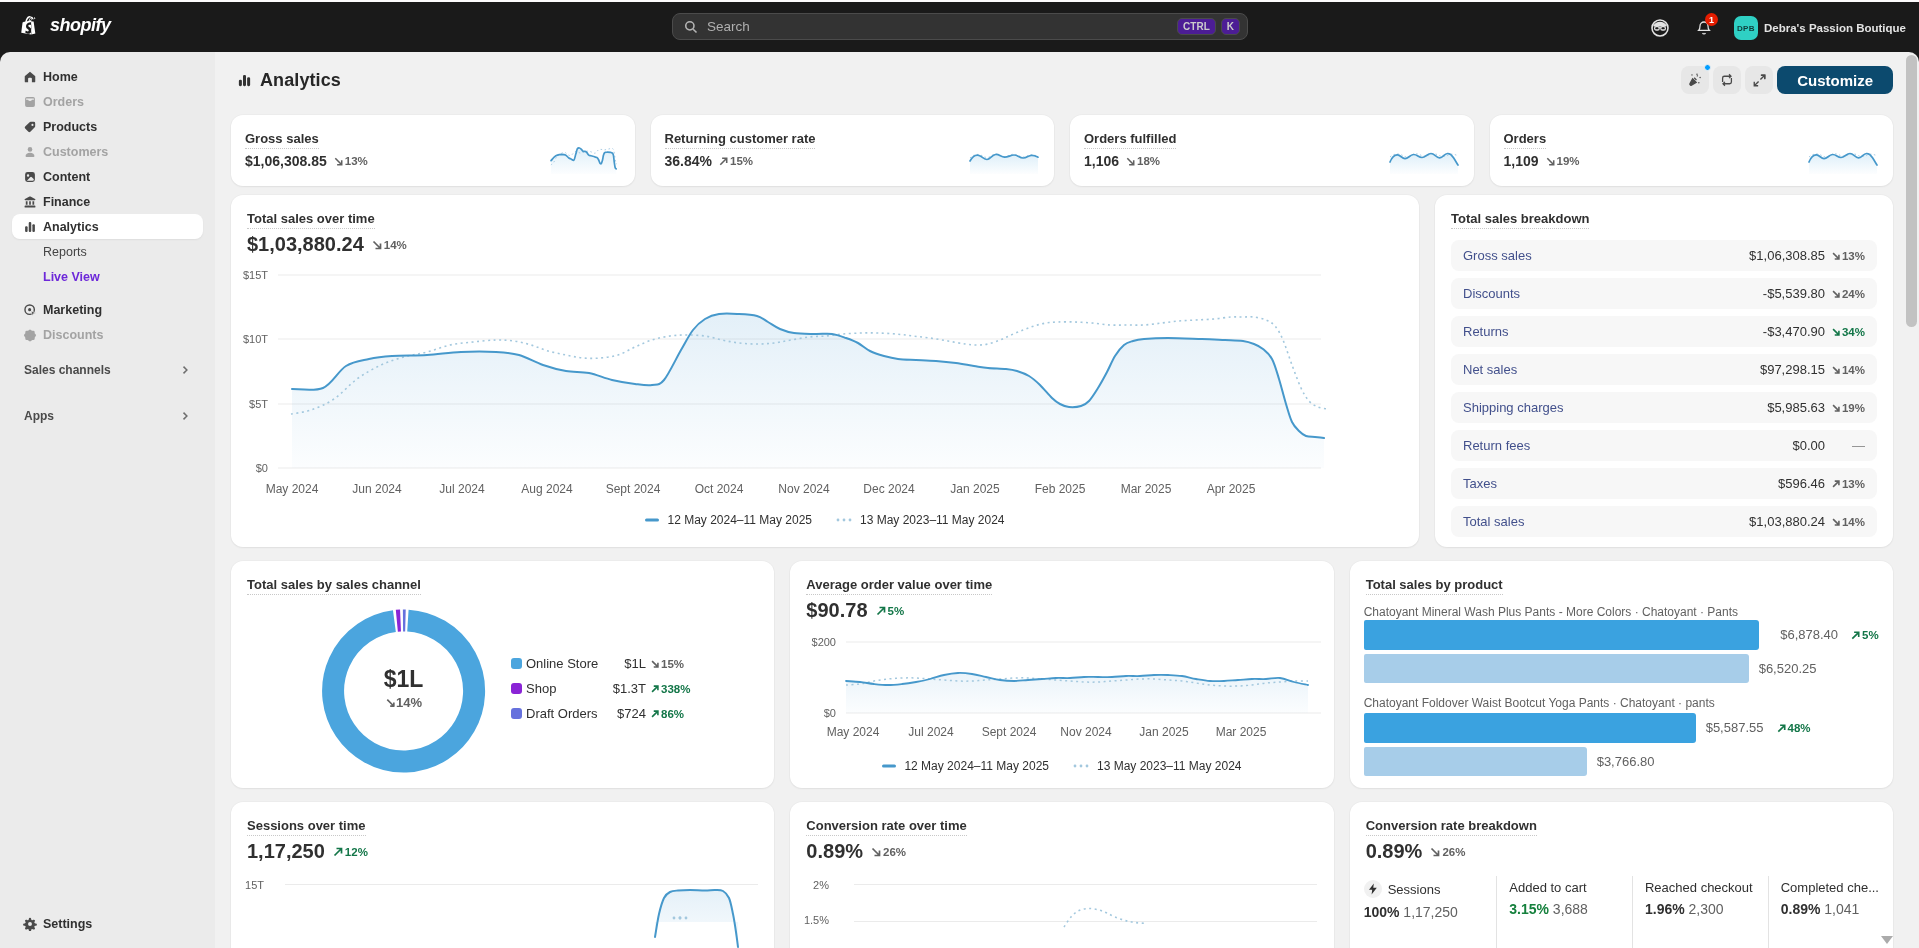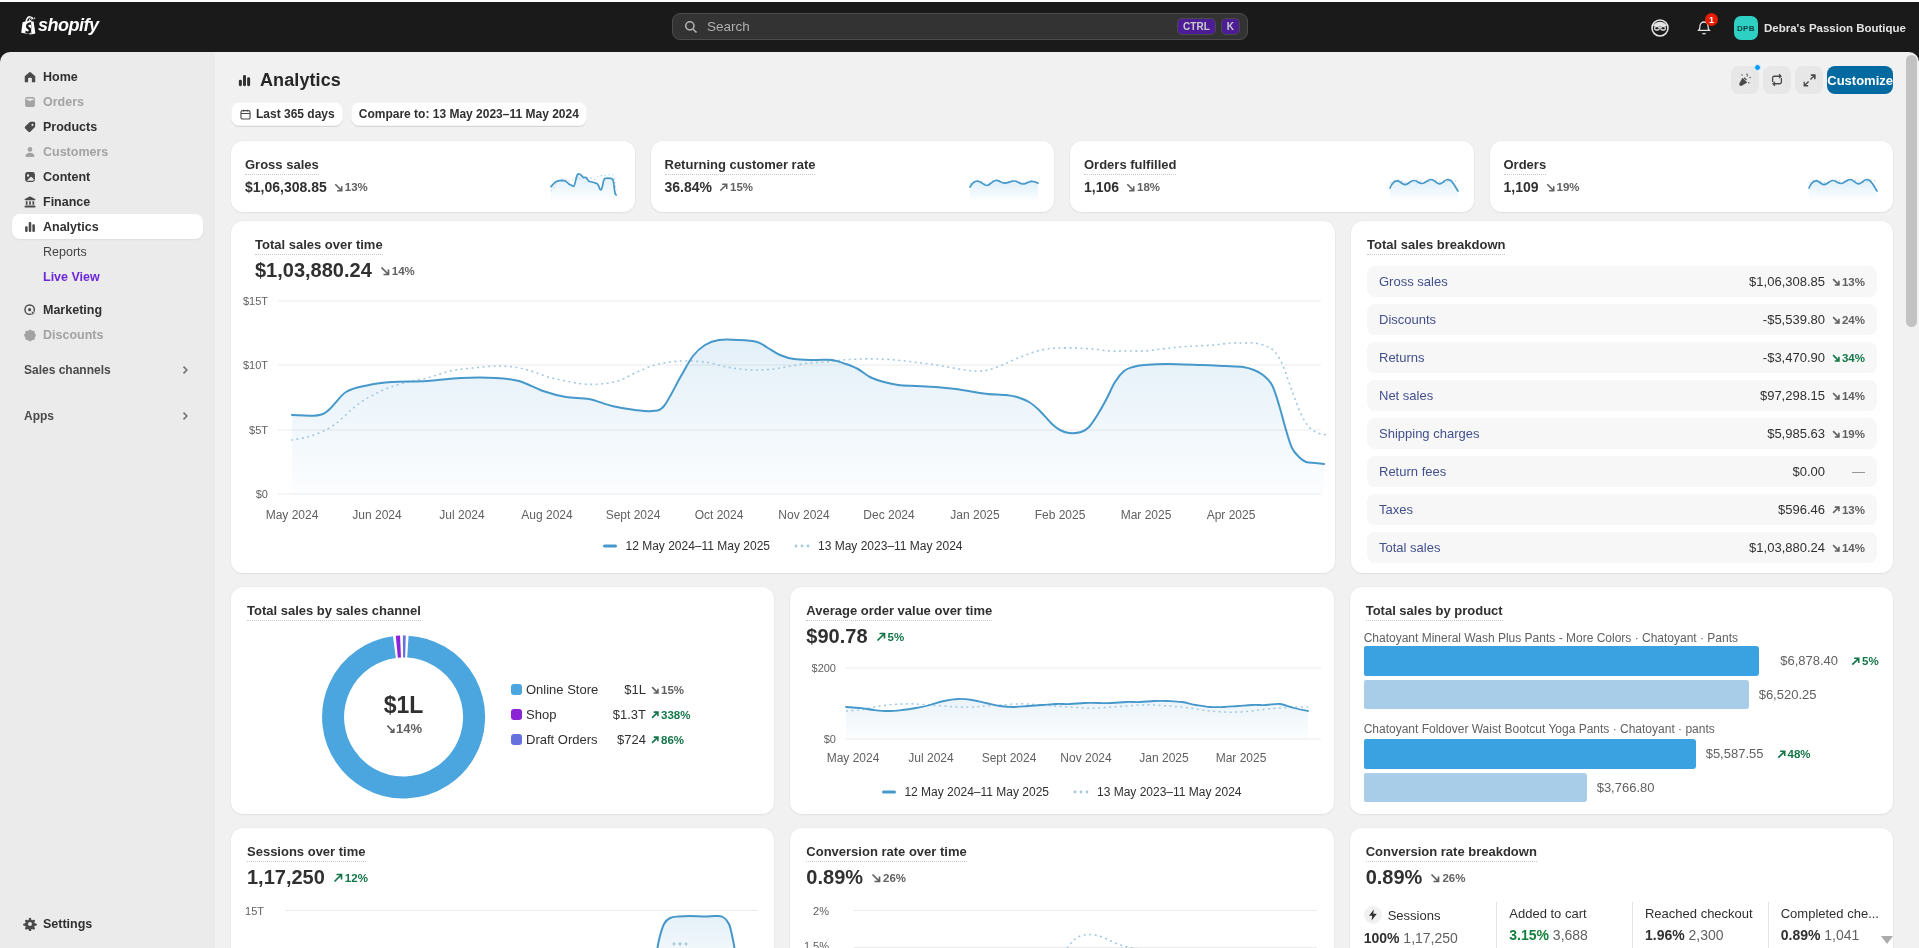--- a/index.html
+++ b/index.html
@@ -1,18 +1,18 @@
 <!DOCTYPE html>
 <html><head>
 <meta charset="utf-8">
 <style>
 * { margin:0; padding:0; box-sizing:border-box; }
 html,body { width:1919px; height:948px; overflow:hidden; font-family:"Liberation Sans", sans-serif; background:#f1f1f1; }
 .topbar { position:fixed; top:0; left:0; width:1919px; height:52px; background:#1a1a1a; z-index:50; border-top:2px solid #fdfbfc; }
-.logo { position:absolute; left:20px; top:13px; display:flex; align-items:center; gap:0; }
+.logo { position:absolute; left:20px; top:13px; display:flex; align-items:center; gap:12px; }
 .searchbox { position:absolute; left:672px; top:11px; width:576px; height:27px; background:#333333; border:1px solid #4b4b4b; border-radius:8px; display:flex; align-items:center; padding:0 7px; }
 .searchbox .mag { margin-left:4px; }
 .searchbox .stext { color:#b0b0b0; font-size:13.5px; margin-left:9px; flex:1; }
 .kbd { background:#4c1d95; color:#cccccc; border:1px solid #4a4a4a; font-size:10px; font-weight:600; border-radius:5px; padding:2px 5px; margin-left:5px; }
 .tb-right { position:absolute; right:13px; top:0; height:52px; display:flex; align-items:center; }
 .avatar { width:24px; height:24px; background:#2fd0c4; border-radius:7px; color:#0f3c3a; font-size:8px; font-weight:700; display:flex; align-items:center; justify-content:center; letter-spacing:.3px; }
 .shopname { color:#e3e3e3; font-size:11.5px; font-weight:700; margin-left:6px; letter-spacing:0; }
 .sidebar { position:fixed; top:52px; left:0; width:215px; height:896px; background:#ebebeb; z-index:10; }
 .nav { padding:12px 12px 0 12px; }
 .nav-item { display:flex; align-items:center; height:25px; border-radius:8px; padding:0 10px; font-size:12.5px; font-weight:600; color:#303030; position:relative; }
@@ -23,35 +23,35 @@
 .nav-sub { padding-left:31px; }
 .nav-gap { height:8px; }
 .nav-head { display:flex; align-items:center; justify-content:space-between; color:#4a4a4a; font-size:12px; font-weight:650; padding:0 24px; height:25px; }
 .settings { position:absolute; bottom:12px; left:12px; right:12px; }
 .main { position:absolute; top:52px; left:215px; width:1704px; }
 .page-head { display:flex; align-items:center; height:40px; margin:8px 26px 0 16px; }
 .page-title { font-size:18px; font-weight:700; color:#272727; margin-left:8px; letter-spacing:.1px;}
 .head-actions { margin-left:auto; display:flex; align-items:center; gap:4px; }
 .icon-btn { width:28px; height:28px; border-radius:8px; background:#e7e7e7; display:flex; align-items:center; justify-content:center; position:relative; }
 .bluedot { position:absolute; top:-2px; right:-2px; width:7px; height:7px; border-radius:50%; background:#009dff; border:1.5px solid #f1f1f1; }
-.btn-dark { height:28px; background:#0369a1; color:#fff; font-size:13px; font-weight:650; border-radius:8px; padding:0 0; display:flex; align-items:center; }
+.btn-dark { height:28px; background:#0c4a6e; color:#fff; font-size:15px; font-weight:650; border-radius:8px; padding:0 20px; display:flex; align-items:center; }
 .filters { display:flex; gap:8px; margin:2px 26px 0 16px; }
 .fbtn { height:24px; background:#fff; border-radius:8px; font-size:12px; font-weight:600; color:#303030; display:flex; align-items:center; padding:0 8px; box-shadow:0 1px 0 rgba(26,26,26,.12), inset 0 0 0 1px rgba(0,0,0,.04); gap:4px; }
 .grid { margin:15px 26px 0 16px; }
 .kpi-row { display:flex; gap:16px; }
 .card { background:#fff; border-radius:12px; box-shadow:0 1px 2px rgba(31,33,36,.06), 0 0 0 1px rgba(0,0,0,.02); }
 .kpi { flex:1; height:71px; padding:14px 14px 12px 14px; position:relative; }
 .ctitle { display:inline-block; font-size:13px; font-weight:650; color:#303030; border-bottom:1px dotted #c8c8c8; padding-bottom:2px; }
 .kpi .val { font-size:14px; font-weight:700; color:#303030; margin-top:4px; display:flex; align-items:center; gap:6px; }
 .delta { font-size:11.5px; font-weight:650; color:#616161; display:inline-flex; align-items:center; gap:1px; }
 .delta.green { color:#137648; }
 .delta svg { flex:0 0 auto; }
 .spark { position:absolute; right:14px; bottom:12px; }
 .row1 { display:flex; gap:16px; margin-top:9px; }
-.bigchart { width:1104px; height:352px; padding:14px 24px; position:relative; }
+.bigchart { width:1188px; height:352px; padding:14px 16px; position:relative; }
 .bigval { font-size:20px; font-weight:700; color:#303030; margin-top:4px; display:flex; align-items:center; gap:7px; }
 .breakdown { flex:1; height:352px; padding:14px 16px; }
 .brow { height:31px; background:#f7f7f7; border-radius:8px; margin-top:7px; display:flex; align-items:center; padding:0 12px; font-size:13px; }
 .brow:first-of-type { margin-top:11px; }
 .brow .lbl { color:#42508c; }
 .brow .amt { margin-left:auto; color:#303030; }
 .brow .chg { width:40px; display:inline-flex; justify-content:flex-end; text-align:right; }
 .row2 { display:flex; gap:16px; margin-top:14px; }
 .c3 { flex:1; height:227px; padding:14px 16px; position:relative; }
 .legend { position:absolute; display:flex; align-items:center; gap:24px; font-size:12px; color:#303030; }
@@ -202,30 +202,20 @@
           </svg>
       </div>
       <div class="icon-btn">
         <svg width="15" height="15" viewBox="0 0 20 20" fill="none" stroke="#4a4a4a" stroke-width="1.8">
             <path d="M11.8 3h5.2v5.2M8.2 17H3v-5.2M17 3l-5.8 5.8M3 17l5.8-5.8"></path>
             <path d="M12.5 3h4.5v4.5" fill="none"></path>
           </svg>
       </div>
       <div class="btn-dark">Customize</div>
     </div>
-  </div>
-  <div class="filters">
-    <div class="fbtn">
-      <svg width="13" height="13" viewBox="0 0 20 20" fill="none" stroke="#4a4a4a" stroke-width="1.7">
-          <rect x="3" y="4" width="14" height="13" rx="2.5"></rect>
-          <path d="M3 8.5h14M7 2.5v3M13 2.5v3"></path>
-        </svg>
-      Last 365 days
-    </div>
-    <div class="fbtn">Compare to: 13 May 2023–11 May 2024</div>
   </div>
 
   <div class="grid">
     <div class="kpi-row">
       <div class="card kpi">
         <span class="ctitle">Gross sales</span>
         <div class="val">$1,06,308.85 <span class="delta"><svg width="11" height="11" viewBox="0 0 12 12" fill="none" stroke="#616161" stroke-width="1.7">
                 <path d="M2.5 2.5 L9.5 9.5 M9.5 4.5 V9.5 H4.5"></path>
               </svg>13%</span></div>
         <svg class="spark" width="72" height="32" viewBox="0 0 72 32">

